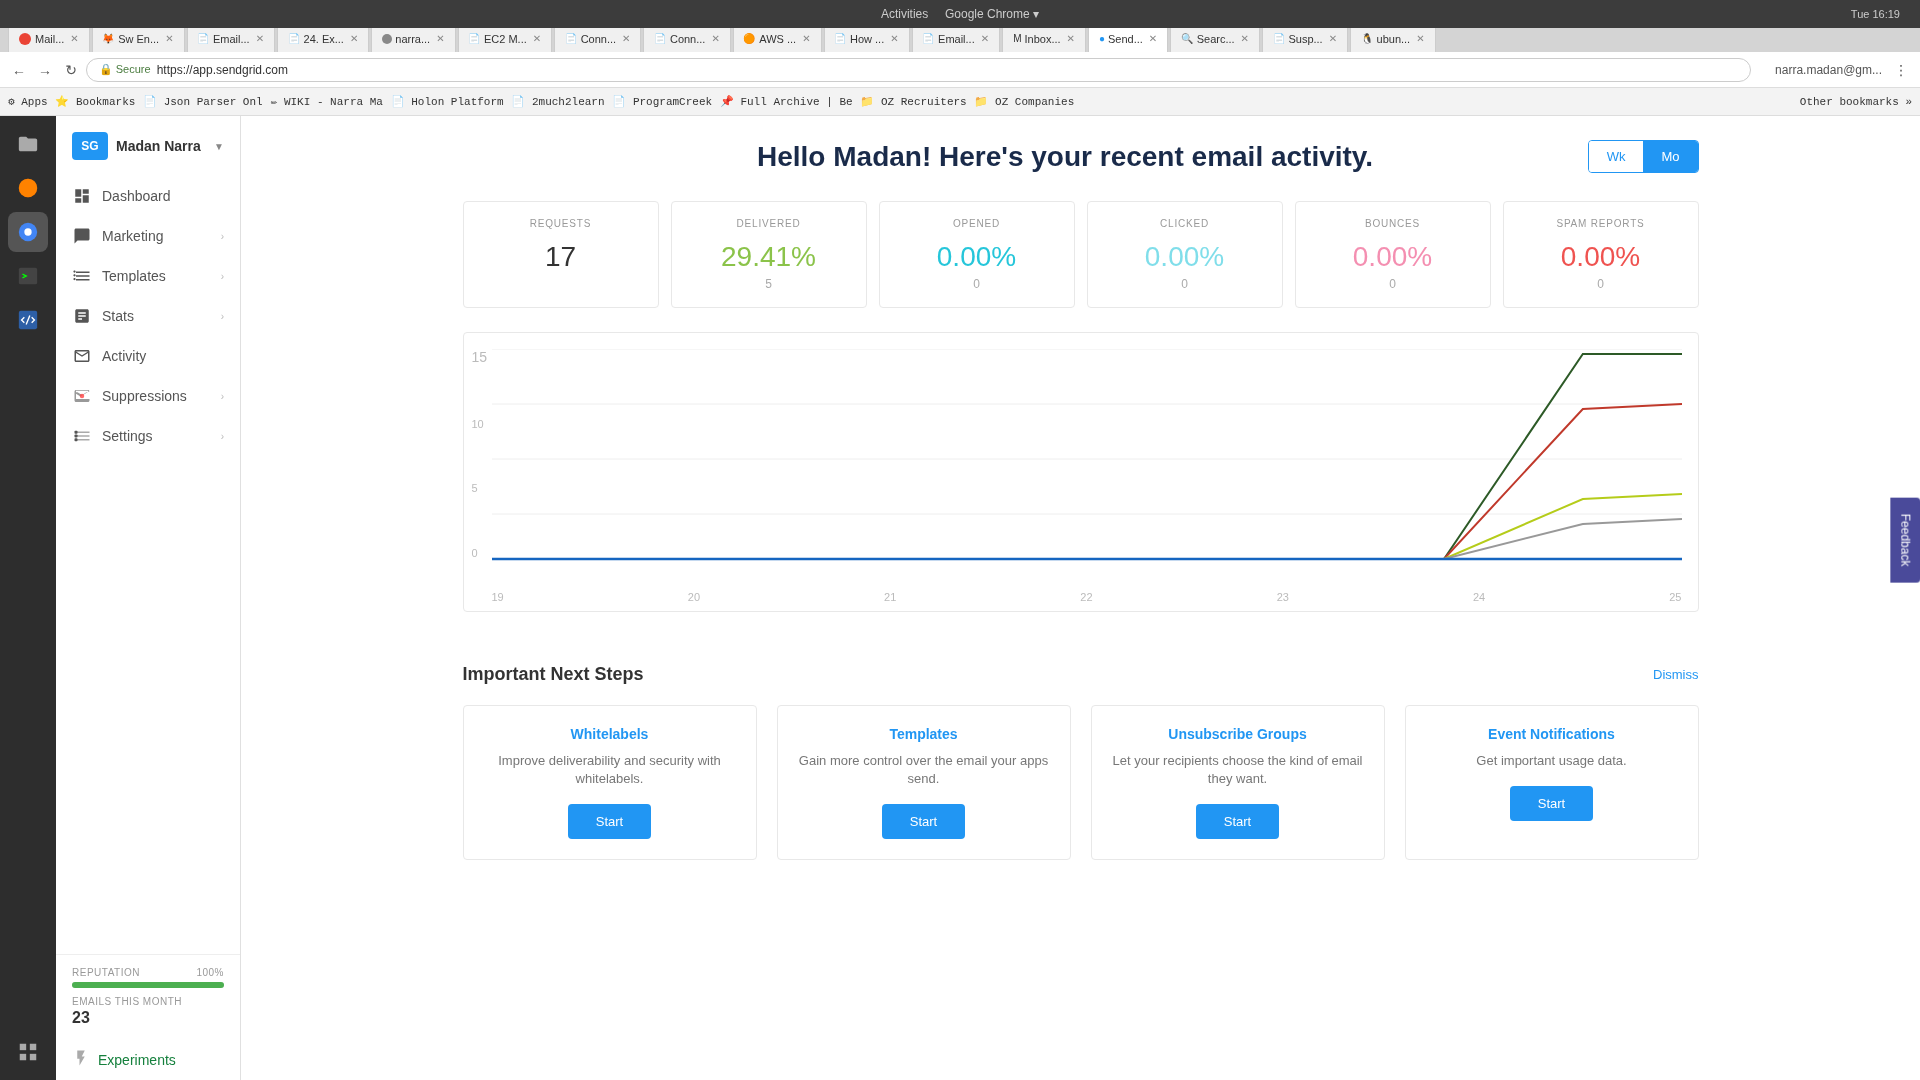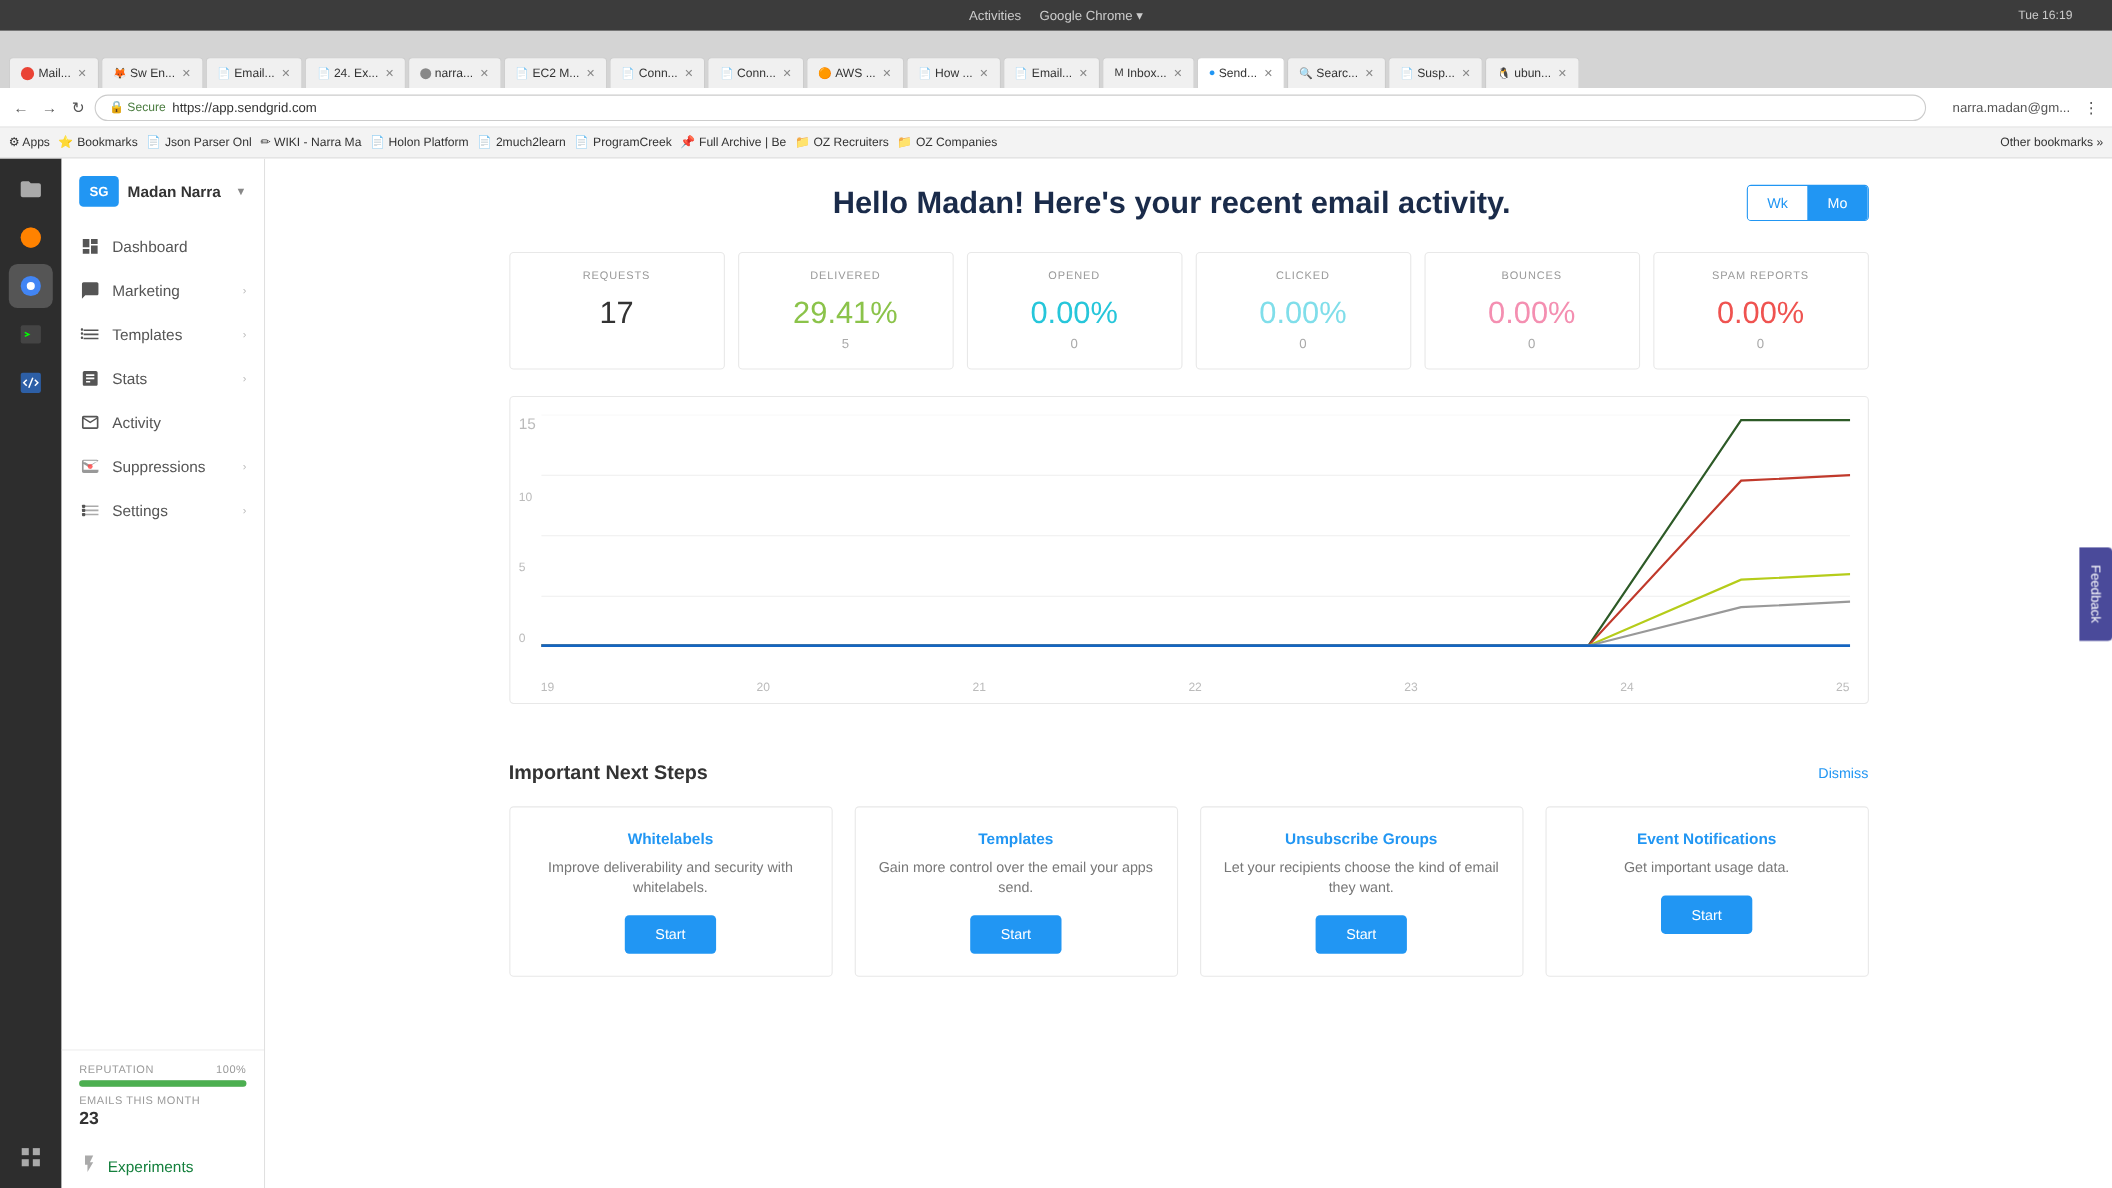--- a/index.html
+++ b/index.html
@@ -1,29 +1,29 @@
 <!DOCTYPE html>
 <html><head>
   <meta charset="utf-8">
   <style>
     * { box-sizing: border-box; margin: 0; padding: 0; }
     body { font-family: -apple-system, BlinkMacSystemFont, 'Segoe UI', sans-serif; background: #f5f5f5; display: flex; flex-direction: column; height: 1080px; width: 1920px; overflow: hidden; }
 
     
     .browser-chrome { background: #e8e8e8; flex-shrink: 0; }
     .title-bar { background: #3c3c3c; height: 28px; display: flex; align-items: center; justify-content: center; color: #ccc; font-size: 12px; }
-    .tab-bar { background: #d4d4d4; height: 52px; display: flex; align-items: flex-end; padding: 0 8px; overflow: hidden; }
+    .tab-bar { background: #d4d4d4; height: 24px; display: flex; align-items: flex-end; padding: 0 8px; overflow: hidden; }
     .tab { height: 28px; background: #f0f0f0; border-radius: 4px 4px 0 0; padding: 0 10px; display: flex; align-items: center; font-size: 11px; color: #333; white-space: nowrap; max-width: 140px; overflow: hidden; border: 1px solid #ccc; border-bottom: none; margin-right: 2px; cursor: pointer; }
     .tab.active { background: #fff; }
     .tab-close { margin-left: 6px; color: #888; font-size: 10px; }
     .nav-bar { background: #fff; height: 36px; display: flex; align-items: center; padding: 0 8px; border-bottom: 1px solid #ddd; gap: 4px; }
     .nav-btn { width: 22px; height: 22px; border: none; background: none; cursor: pointer; color: #555; font-size: 14px; display: flex; align-items: center; justify-content: center; border-radius: 3px; }
     .address-bar { flex: 1; height: 24px; border: 1px solid #ccc; border-radius: 12px; padding: 0 12px; font-size: 12px; color: #333; display: flex; align-items: center; gap: 6px; }
     .address-bar .secure { color: #4a7c3f; font-size: 11px; }
-    .bookmarks-bar { background: #f3f3f3; height: 28px; display: flex; align-items: center; padding: 0 8px; gap: 8px; border-bottom: 1px solid #ddd; overflow: hidden; }
+    .bookmarks-bar { background: #f3f3f3; height: 28px; display: flex; align-items: center; padding: 0 8px; gap: 8px; border-bottom: 1px solid #ddd; overflow: hidden; font-family: Liberation Mono, monospace; }
     .bookmark-item { font-size: 11px; color: #333; cursor: pointer; display: flex; align-items: center; gap: 3px; white-space: nowrap; }
 
     
     .app-layout { display: flex; flex: 1; overflow: hidden; }
 
     
     .taskbar { width: 56px; background: #2d2d2d; display: flex; flex-direction: column; align-items: center; padding: 8px 0; gap: 4px; flex-shrink: 0; }
     .taskbar-item { width: 40px; height: 40px; border-radius: 8px; display: flex; align-items: center; justify-content: center; cursor: pointer; color: #aaa; font-size: 18px; }
     .taskbar-item.active { background: #555; color: #fff; }
 
@@ -89,21 +89,21 @@
     
     .feedback-tab { position: fixed; right: -32px; top: 50%; transform: translateY(-50%) rotate(90deg); background: #4a4a9a; color: #fff; padding: 8px 16px; font-size: 12px; cursor: pointer; border-radius: 4px 4px 0 0; z-index: 100; }
   </style>
 </head>
 <body>
 
 <div class="browser-chrome">
 
   <div class="title-bar">
     <span>Activities &nbsp;&nbsp;&nbsp; Google Chrome ▾</span>
-    <span style="position:absolute;right:36px;font-size:11px;">Tue 16:19</span>
+    <span style="position:absolute;right:20px;font-size:11px;">Tue 16:19</span>
   </div>
 
   <div class="tab-bar">
     <div class="tab">
       <span style="width:12px;height:12px;background:#EA4335;border-radius:50%;display:inline-block;margin-right:4px;"></span>
       <span>Mail...</span>
       <span class="tab-close">✕</span>
     </div>
     <div class="tab">
       <span style="font-size:10px;margin-right:3px;">🦊</span>

